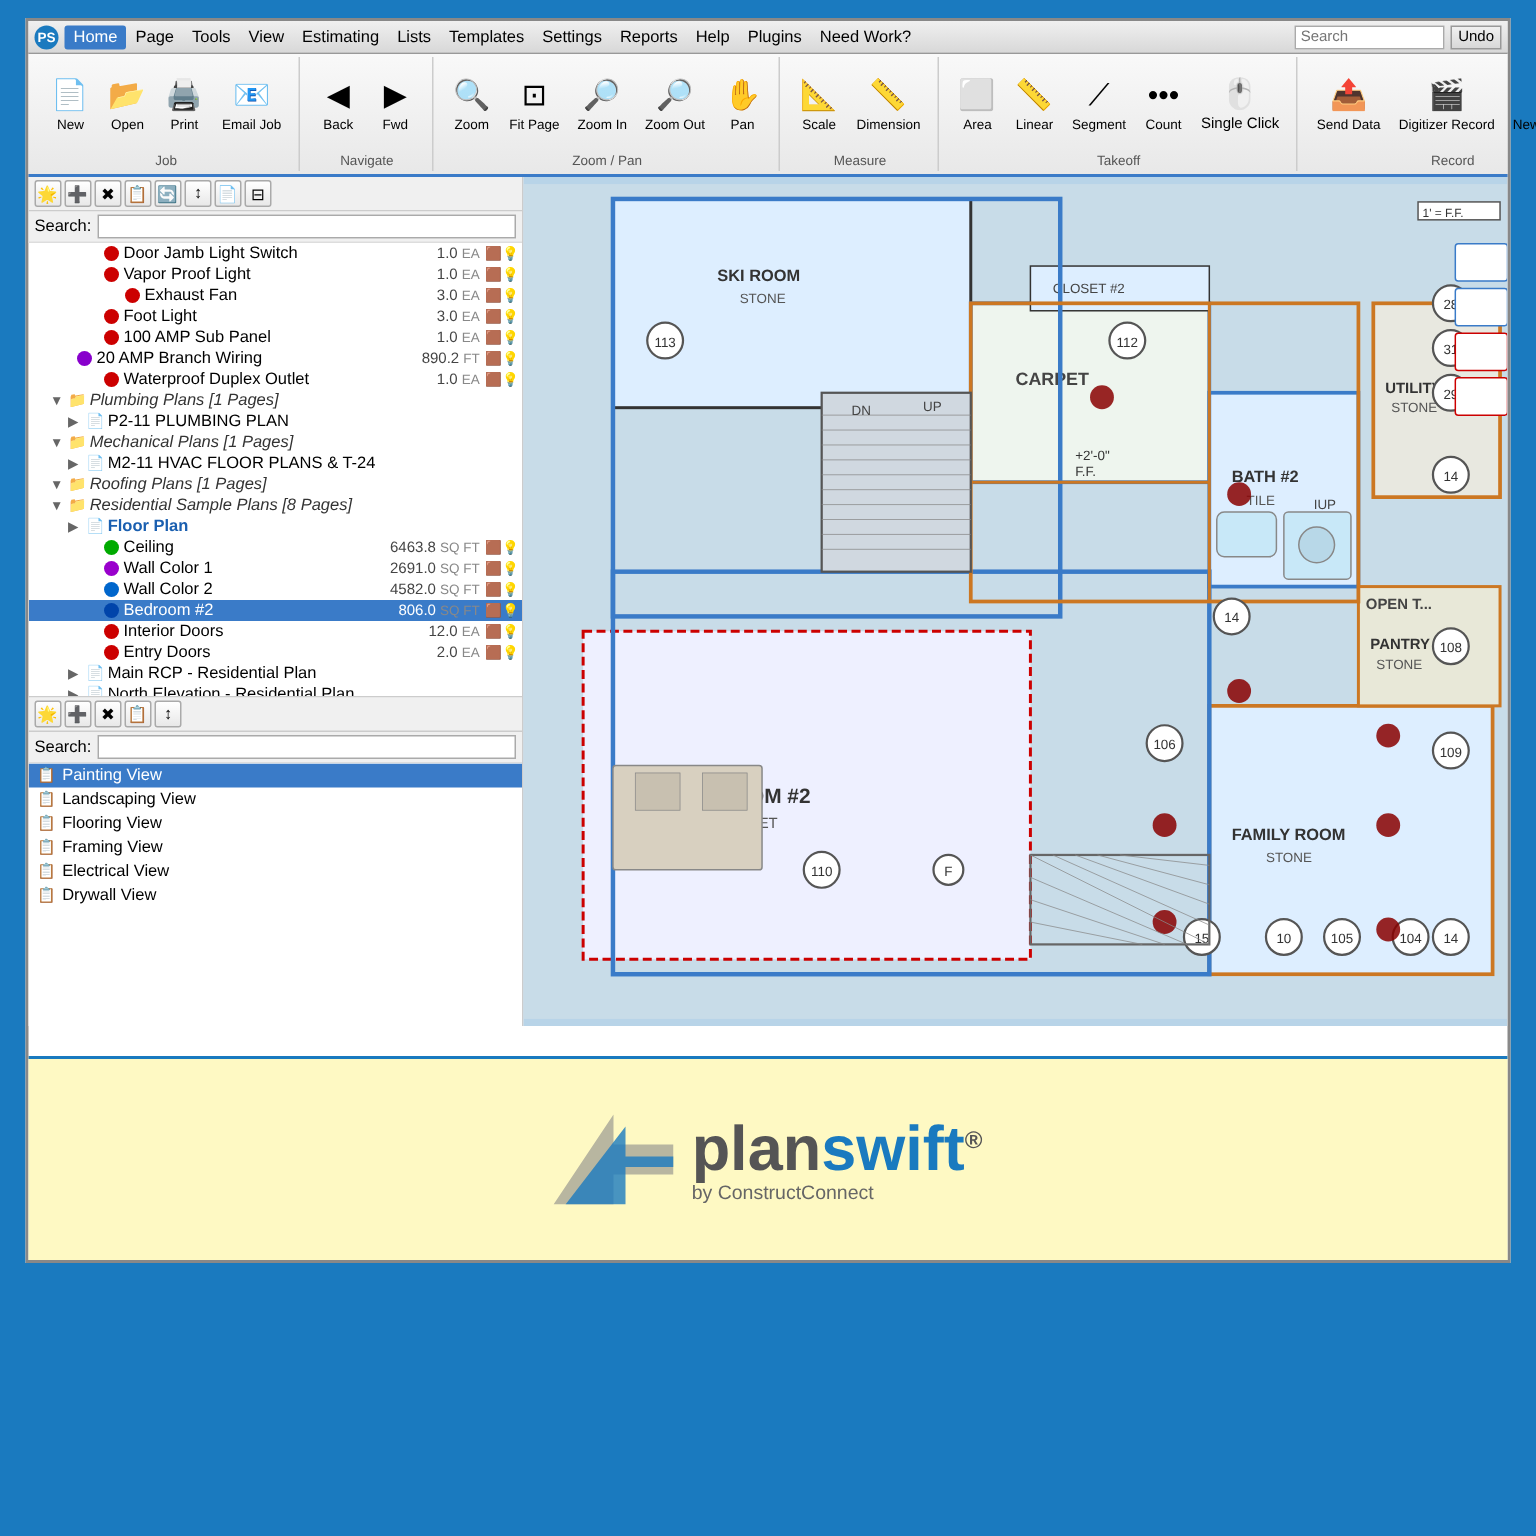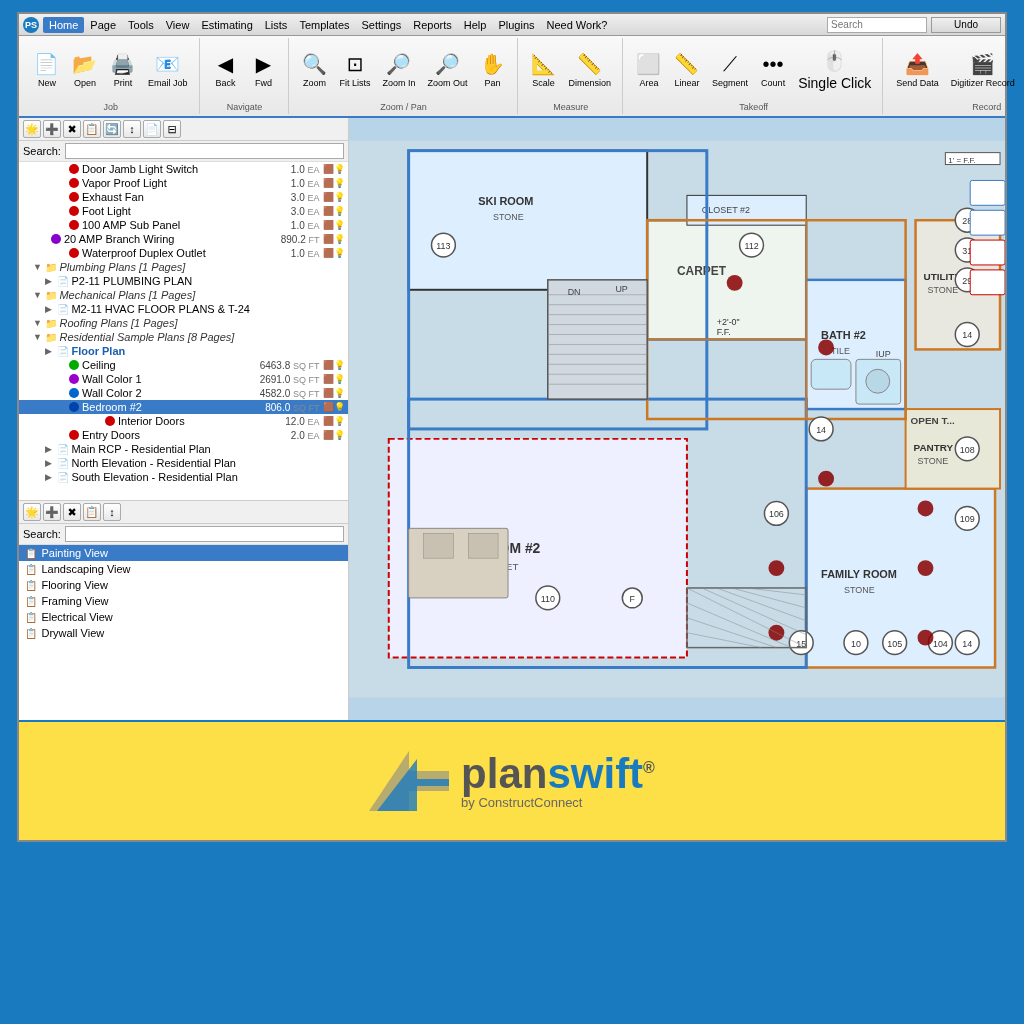--- a/index.html
+++ b/index.html
@@ -72,21 +72,21 @@
       width: 100px;
       height: 16px;
       font-size: 10px;
       border: 1px solid #aaa;
       padding: 0 3px;
       margin-left: 28px;
     }
     #search-area button {
       height: 16px;
       font-size: 10px;
-      padding: 0 22px;
+      padding: 0 4px;
       background: linear-gradient(to bottom, #f0f0f0, #d8d8d8);
       border: 1px solid #999;
       cursor: pointer;
     }
     
     #ribbon {
       background: linear-gradient(to bottom, #f9f9f9, #e8e8e8);
       border-bottom: 2px solid #3a7bc8;
       height: 82px;
       display: flex;
@@ -259,26 +259,27 @@
     .view-icon { margin-right: 4px; font-size: 10px; }
     
     #blueprint-area {
       flex: 1;
       background: #b8d4e8;
       position: relative;
       overflow: hidden;
     }
     
     #logo-area {
-      height: 120px;
-      background: #fde047;
+      height: 136px;
+      background: #fef9c3;
       display: flex;
       align-items: center;
       justify-content: center;
       border-top: 2px solid #1a7abf;
+      margin-top: 20px;
     }
     .planswift-logo {
       display: flex;
       align-items: center;
       gap: 12px;
     }
     .logo-icon {
       width: 80px;
       height: 60px;
     }
@@ -378,21 +379,21 @@
       </div>
       <div class="ribbon-group">
         <div class="ribbon-buttons">
           <div class="ribbon-btn">
             <span class="btn-icon">🔍</span>
             <span style="font-size:9px;text-align:center;">Zoom</span>
           </div>
           <div class="ribbon-btn">
             <span class="btn-icon">⊡</span>
             <span style="font-size:9px;text-align:center;">Fit
-Lists</span>
+Page</span>
           </div>
           <div class="ribbon-btn">
             <span class="btn-icon">🔎</span>
             <span style="font-size:9px;text-align:center;">Zoom
 In</span>
           </div>
           <div class="ribbon-btn">
             <span class="btn-icon">🔎</span>
             <span style="font-size:9px;text-align:center;">Zoom
 Out</span>
@@ -430,21 +431,21 @@
           <div class="ribbon-btn">
             <span class="btn-icon">⟋</span>
             <span style="font-size:9px;text-align:center;">Segment</span>
           </div>
           <div class="ribbon-btn">
             <span class="btn-icon">•••</span>
             <span style="font-size:9px;text-align:center;">Count</span>
           </div>
           <div class="ribbon-btn">
             <span class="btn-icon">🖱️</span>
-            <span style="font-size:14px;text-align:right;">Single
+            <span style="font-size:10px;text-align:right;">Single
 Click</span>
           </div>
         </div>
         <div class="ribbon-group-label">Takeoff</div>
       </div>
       <div class="ribbon-group">
         <div class="ribbon-buttons">
           <div class="ribbon-btn">
             <span class="btn-icon">📤</span>
             <span style="font-size:9px;text-align:center;">Send
@@ -498,21 +499,21 @@
       <span style="font-size:9px;">💡</span>
     </div>
           <div class="tree-item" style="padding-left: 38px;">
       <span class="tree-expand"> </span>
       <span style="width:10px;height:10px;background:#cc0000;border-radius:50%;display:inline-block;flex-shrink:0;margin-right:3px;"></span>
       <span class="tree-label">Vapor Proof Light</span>
       <span class="tree-value">1.0 <span class="tree-unit">EA</span></span>
       <span style="font-size:9px;margin-left:2px;">🟫</span>
       <span style="font-size:9px;">💡</span>
     </div>
-          <div class="tree-item" style="padding-left: 38px;">
+          <div class="tree-item" style="padding-left: 52px;">
       <span class="tree-expand"> </span>
       <span style="width:10px;height:10px;background:#cc0000;border-radius:50%;display:inline-block;flex-shrink:0;margin-right:3px;"></span>
       <span class="tree-label">Exhaust Fan</span>
       <span class="tree-value">3.0 <span class="tree-unit">EA</span></span>
       <span style="font-size:9px;margin-left:2px;">🟫</span>
       <span style="font-size:9px;">💡</span>
     </div>
           <div class="tree-item" style="padding-left: 38px;">
       <span class="tree-expand"> </span>
       <span style="width:10px;height:10px;background:#cc0000;border-radius:50%;display:inline-block;flex-shrink:0;margin-right:3px;"></span>
@@ -605,21 +606,21 @@
       <span style="font-size:9px;">💡</span>
     </div>
           <div class="tree-item selected" style="padding-left: 38px;">
       <span class="tree-expand"> </span>
       <span style="width:10px;height:10px;background:#0044aa;border-radius:50%;display:inline-block;flex-shrink:0;margin-right:3px;"></span>
       <span class="tree-label">Bedroom #2</span>
       <span class="tree-value">806.0 <span class="tree-unit">SQ FT</span></span>
       <span style="font-size:9px;margin-left:2px;">🟫</span>
       <span style="font-size:9px;">💡</span>
     </div>
-          <div class="tree-item" style="padding-left: 54px; margin-left: 20px;">
+          <div class="tree-item" style="padding-left: 38px;">
       <span class="tree-expand"> </span>
       <span style="width:10px;height:10px;background:#cc0000;border-radius:50%;display:inline-block;flex-shrink:0;margin-right:3px;"></span>
       <span class="tree-label">Interior Doors</span>
       <span class="tree-value">12.0 <span class="tree-unit">EA</span></span>
       <span style="font-size:9px;margin-left:2px;">🟫</span>
       <span style="font-size:9px;">💡</span>
     </div>
           <div class="tree-item" style="padding-left: 38px;">
       <span class="tree-expand"> </span>
       <span style="width:10px;height:10px;background:#cc0000;border-radius:50%;display:inline-block;flex-shrink:0;margin-right:3px;"></span>

